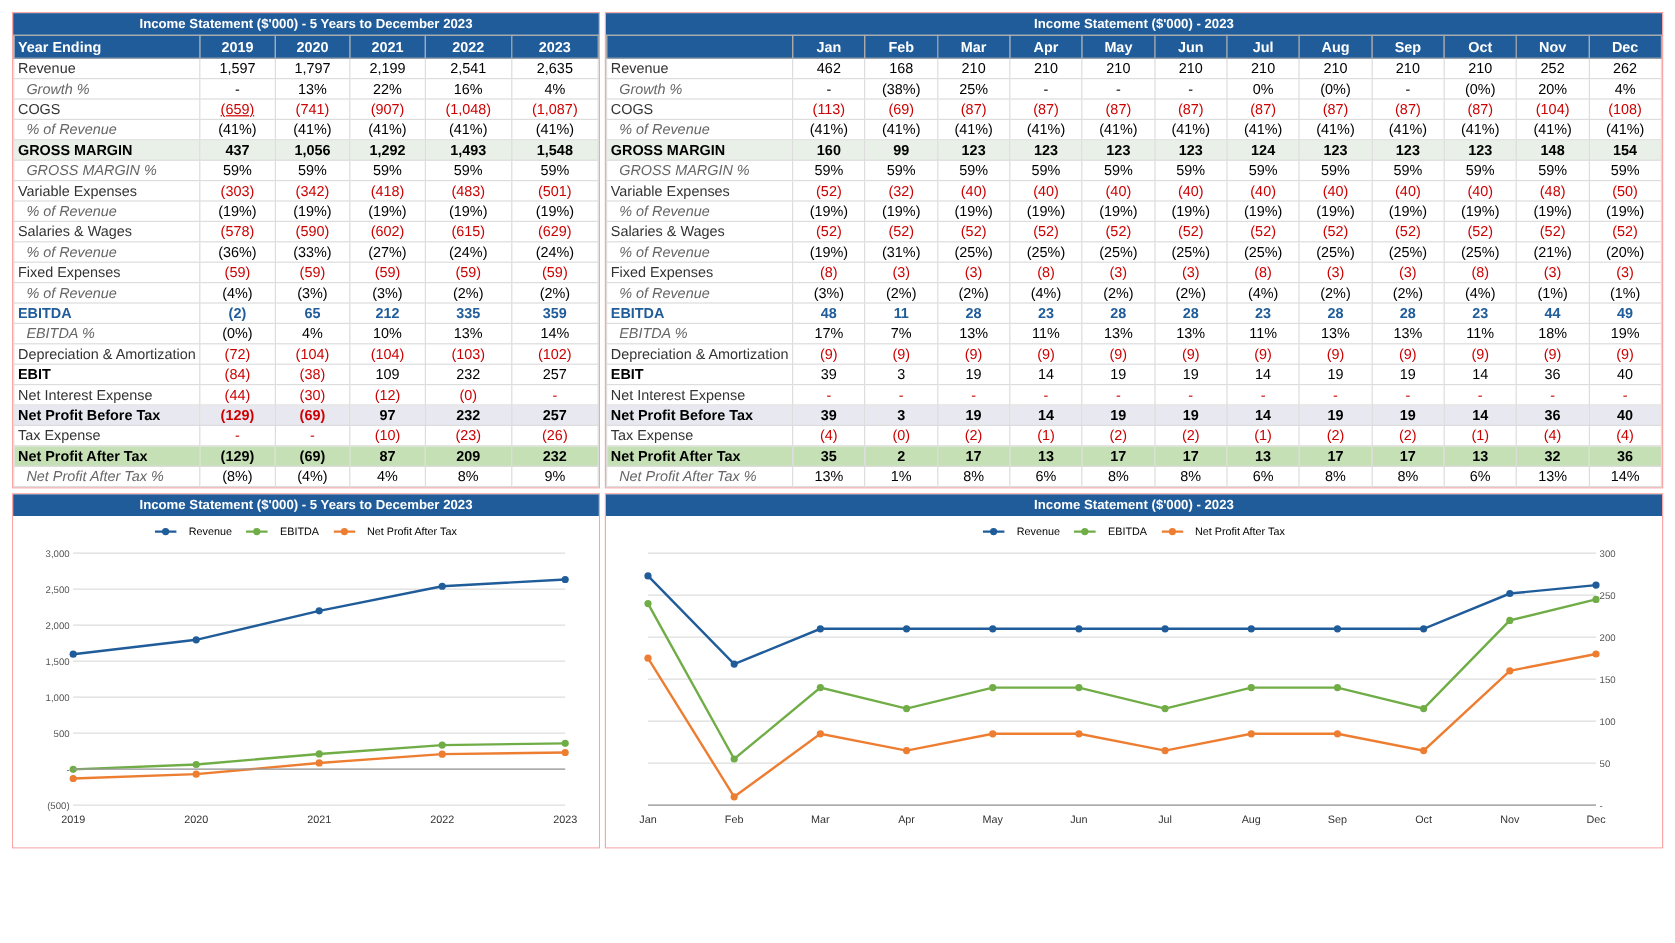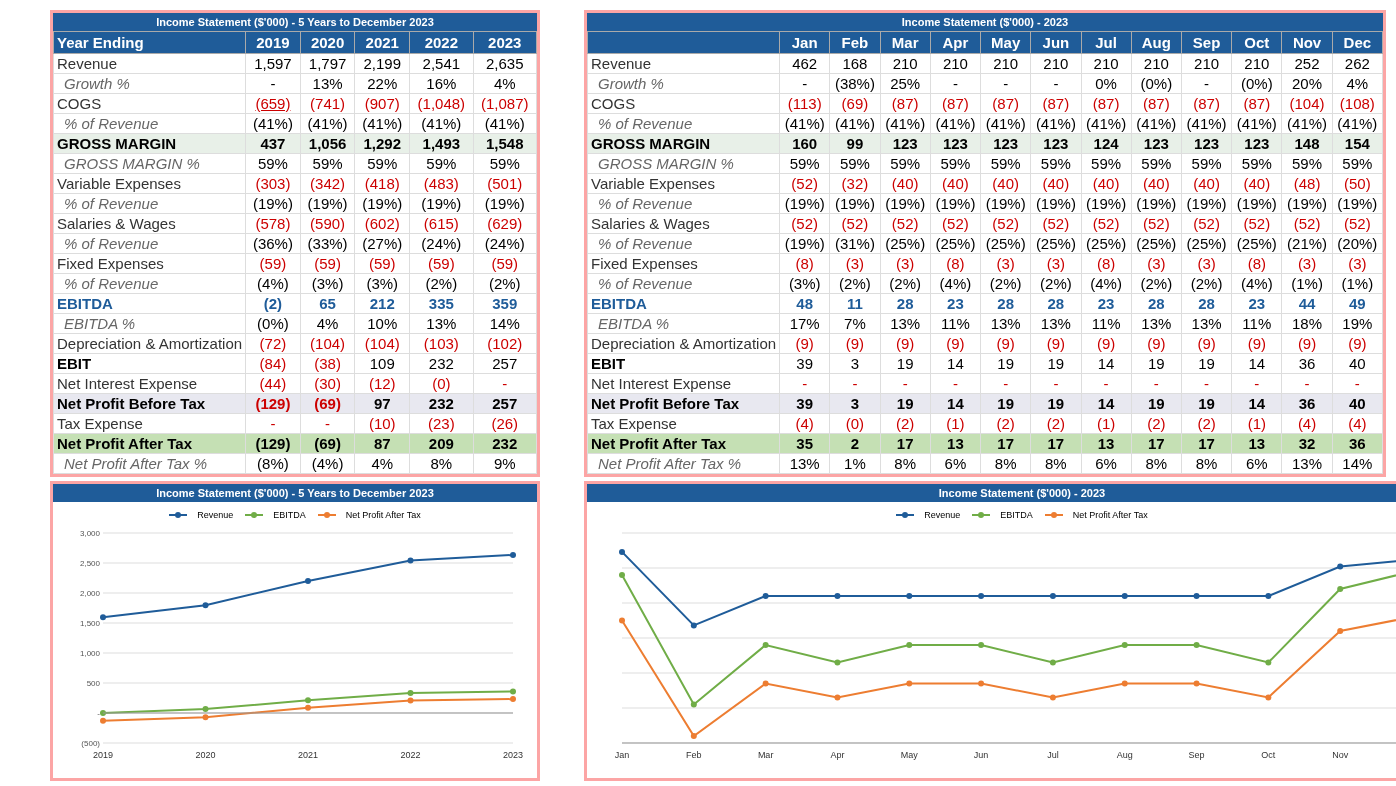--- a/index.html
+++ b/index.html
@@ -3,32 +3,32 @@
   <meta charset="utf-8">
   <style>
     * { margin: 0; padding: 0; box-sizing: border-box; }
     body { background: #fff; font-family: Arial, sans-serif; font-size: 10px; width: 1396px; overflow-x: hidden; }
     
     .main-container { padding: 10px; display: flex; flex-direction: column; gap: 4px; }
     
     .top-section { display: flex; gap: 4px; }
     .bottom-section { display: flex; gap: 4px; }
     
-    .panel { border: 3px solid #fca5a5; flex: 1; margin-left: 40px; }
+    .panel { border: 1px solid #fca5a5; flex: 1; }
     
     .panel-title {
       background: #1f5c99;
       color: #fff;
       font-weight: bold;
       font-size: 11px;
       text-align: center;
       padding: 3px 5px;
     }
     
-    table { width: 100%; border-collapse: collapse; font-size: 15px; }
+    table { width: 100%; border-collapse: collapse; font-size: 12px; }
     
     th {
       background: #1f5c99;
       color: #fff;
       text-align: center;
       padding: 2px 3px;
       font-weight: bold;
       border: 1px solid #aaa;
       white-space: nowrap;
     }

